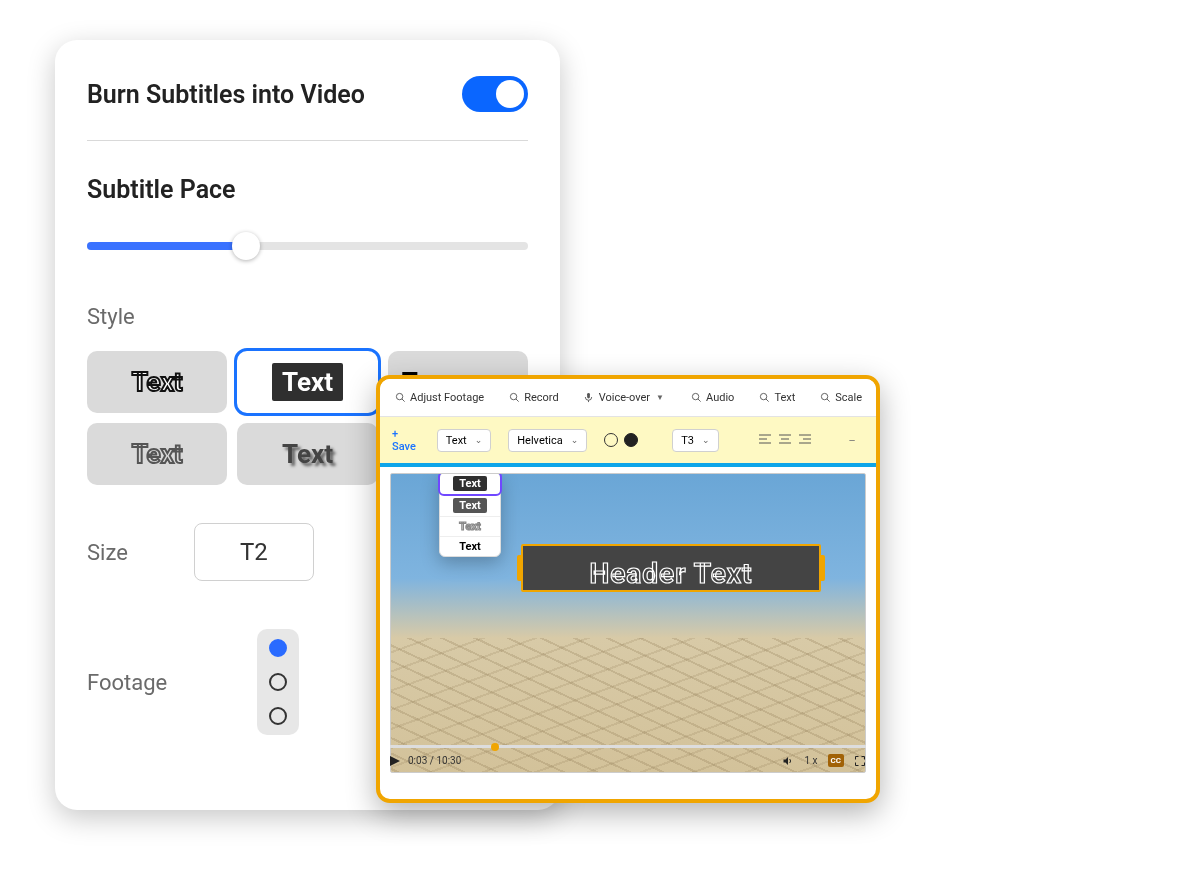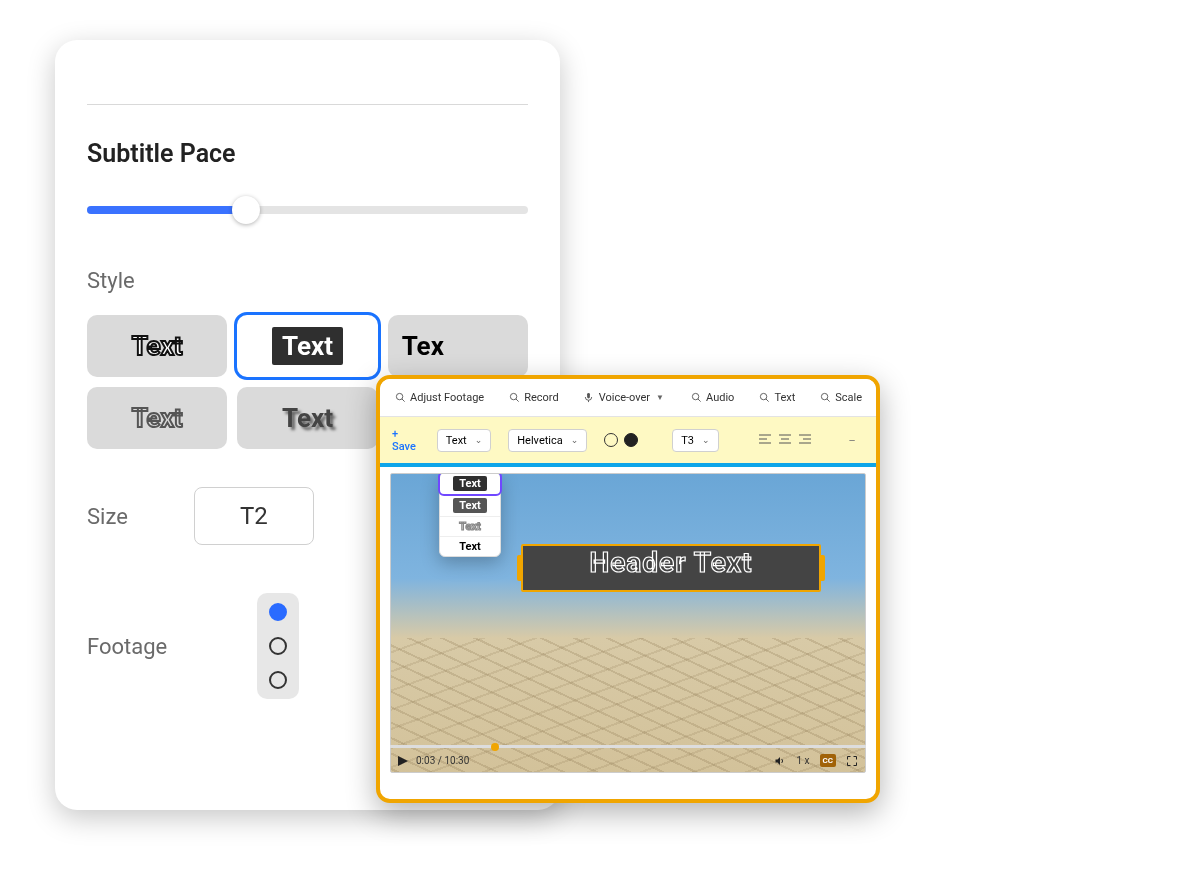--- a/index.html
+++ b/index.html
@@ -151,21 +151,21 @@
     cursor:pointer;
   }
   .sp-item + .sp-item{ border-top:1px solid #eee;}
   .sp-item.sel{ outline:2px solid #7047ff; border-radius:4px; }
   .sp-box{ background:#2f2f2f; color:#fff; padding:1px 6px; border-radius:2px; font-weight:700;}
   .sp-hol{ color:#fff; -webkit-text-stroke:1.2px #888; }
 
   .header-text-box{
     position:absolute; left:130px; top:70px; width:300px; height:48px;
     background:#444; border:2px solid #f0a500; border-radius:2px;
-    display:flex; align-items:flex-start; justify-content:center;
+    display:flex; align-items:flex-end; justify-content:center;
   }
   .header-text-box::before,
   .header-text-box::after{
     content:""; position:absolute; top:50%; transform:translateY(-50%);
     width:6px; height:26px; background:#f0a500; border-radius:2px;
   }
   .header-text-box::before{ left:-6px; }
   .header-text-box::after{ right:-6px; }
   .header-text-box span{
     font-size:28px; font-weight:700; color:#444;
@@ -177,34 +177,38 @@
   }
   .progress{
     height:3px; background:#ddd; position:relative; margin-bottom:2px;
   }
   .progress .dot{
     position:absolute; left:22%; top:50%; transform:translate(-50%,-50%);
     width:8px; height:8px; border-radius:50%; background:#f0a500;
   }
   .player-row{
     display:flex; align-items:center; justify-content:space-between;
-    font-size:10px; color:#333; padding:4px 8px;
+    font-size:10px; color:#333; padding:4px 0;
   }
   .pl-left{ display:flex; align-items:center; gap:8px; }
   .pl-right{ display:flex; align-items:center; gap:10px; }
   .play-icon svg, .vol-icon svg, .cc-icon svg, .fs-icon svg { display:block; }
   .cc-chip{
     background:#a16207; color:#fff; font-size:8px; font-weight:700;
     padding:2px 3px; border-radius:2px;
   }
 </style>
 </head>
 <body>
 
 <div class="panel">
+  <div class="row">
+    <div class="burn-title">Burn Subtitles into Video</div>
+    <div class="toggle"></div>
+  </div>
   <div class="divider"></div>
 
   <div class="section-title">Subtitle Pace</div>
   <div class="slider-wrap">
     <div class="slider-track"></div>
     <div class="slider-fill"></div>
     <div class="slider-thumb"></div>
   </div>
 
   <div class="label-muted">Style</div>

